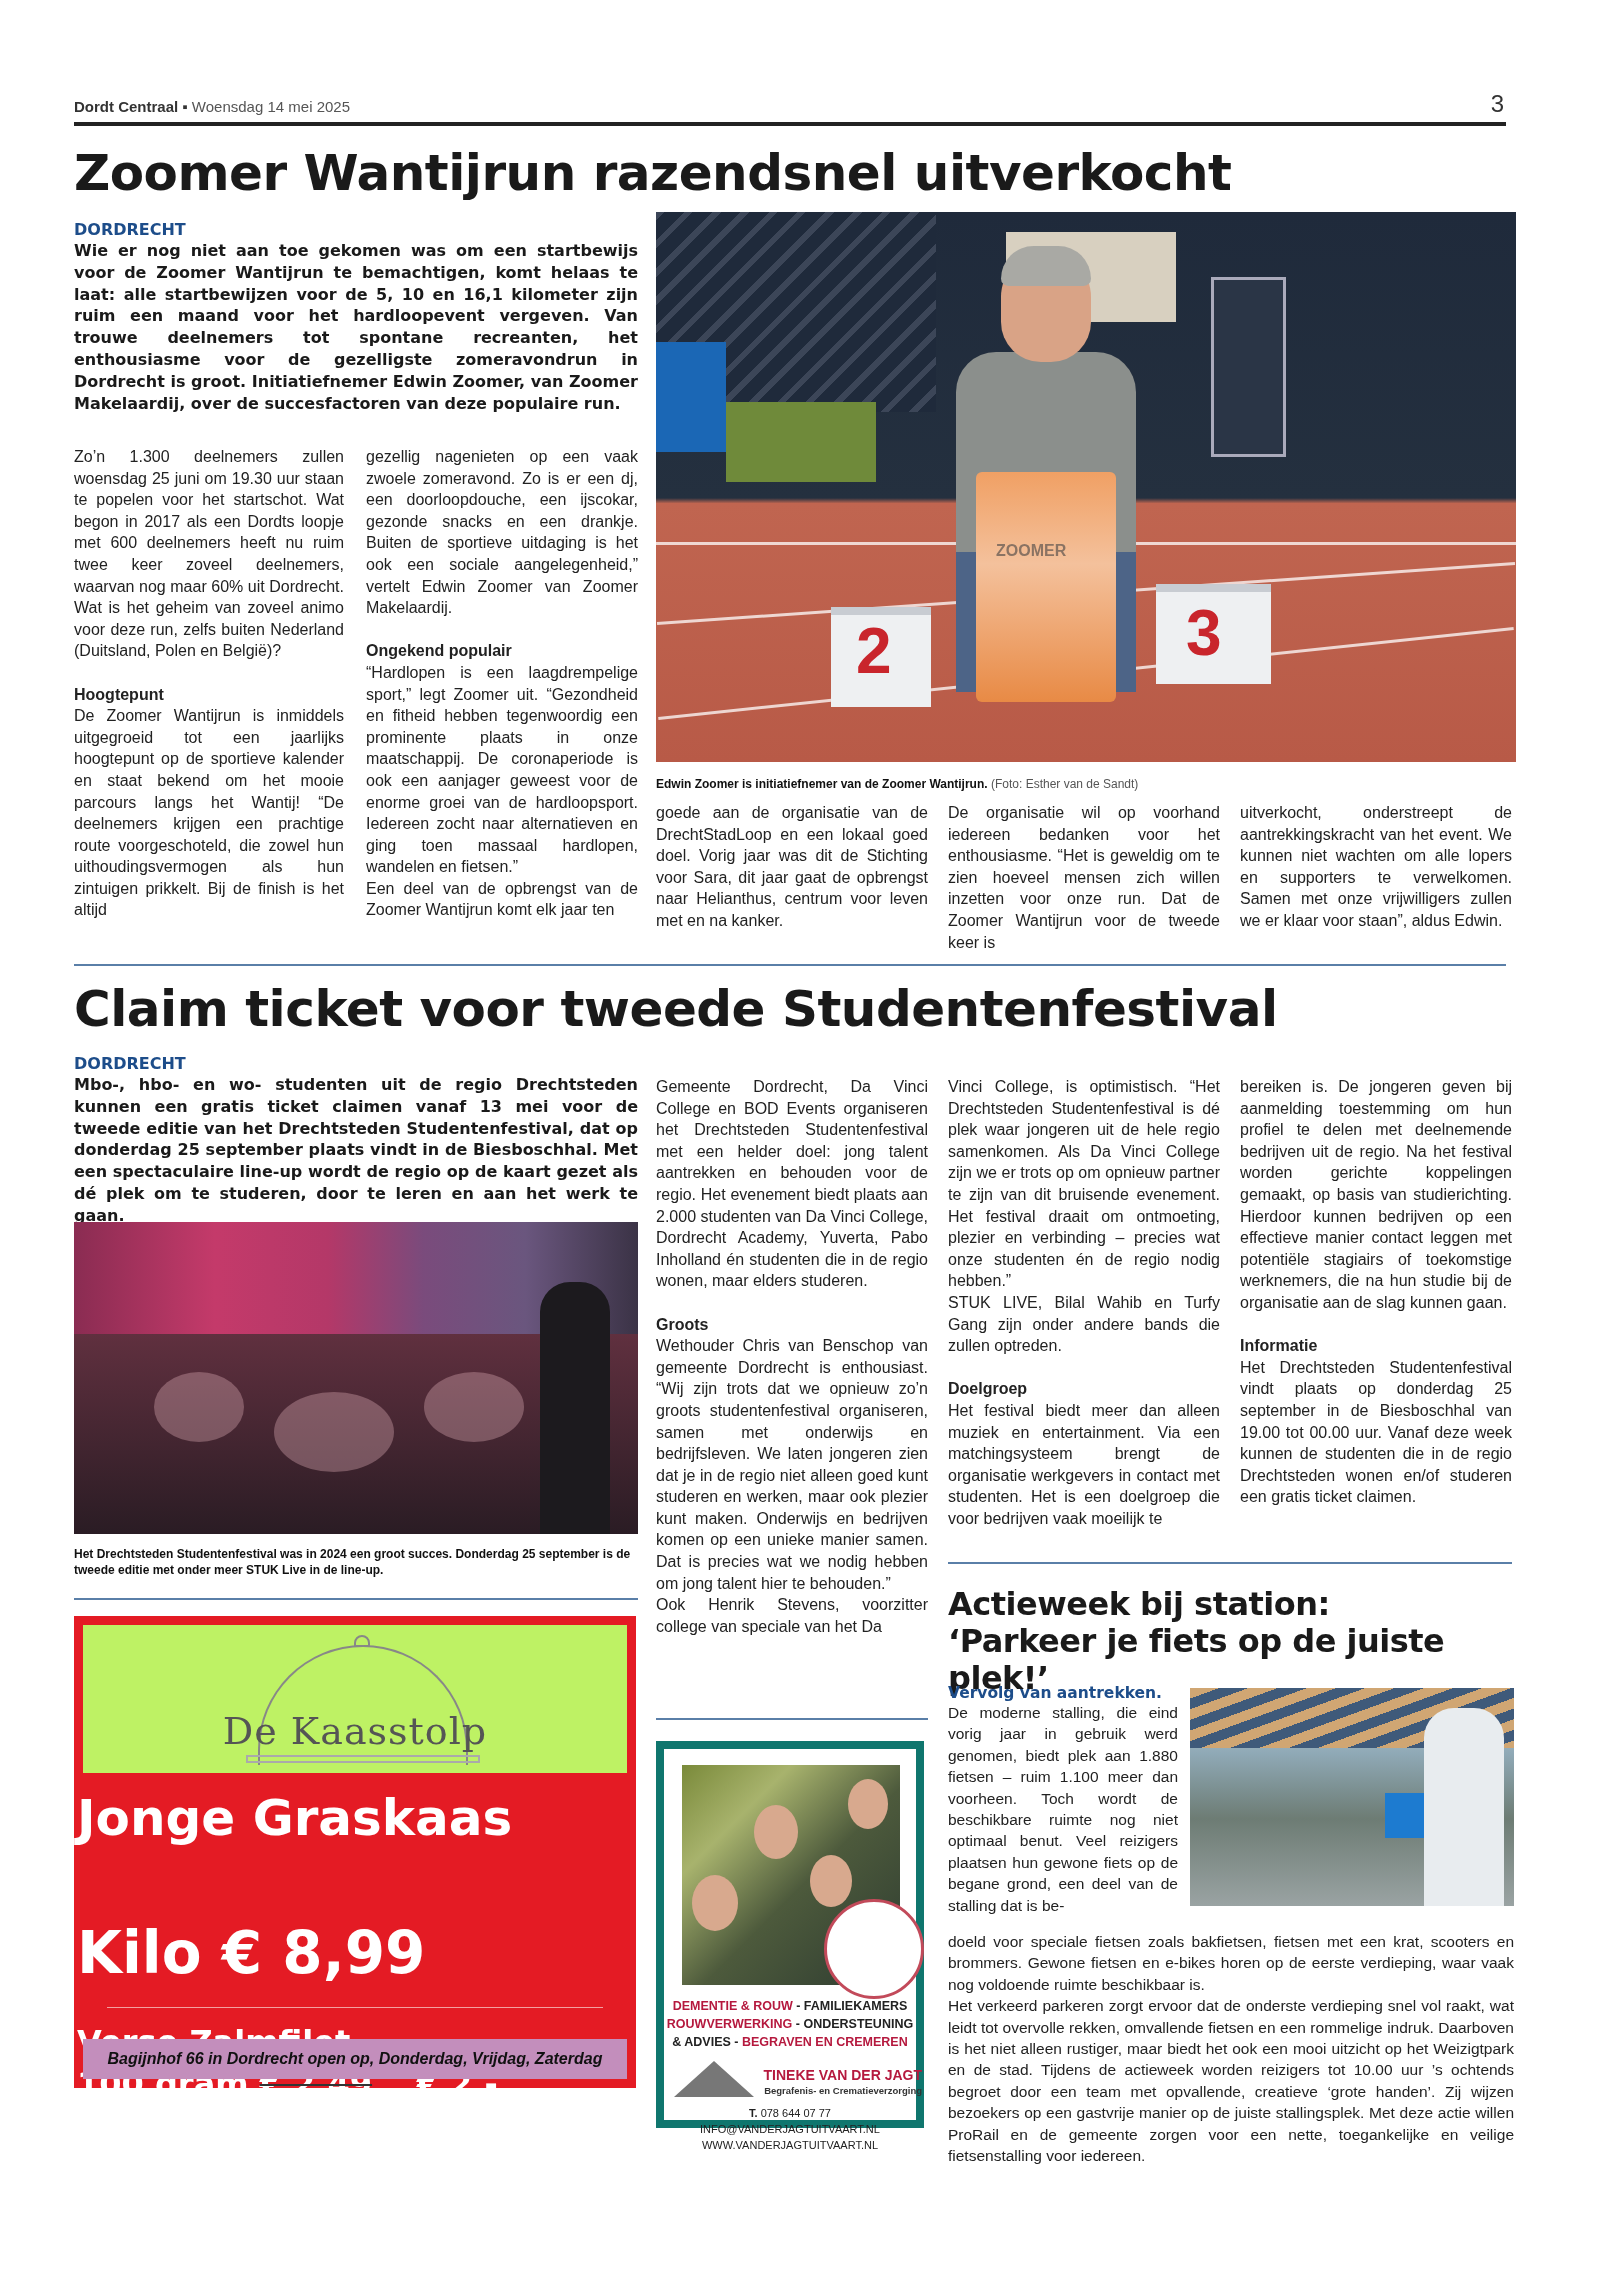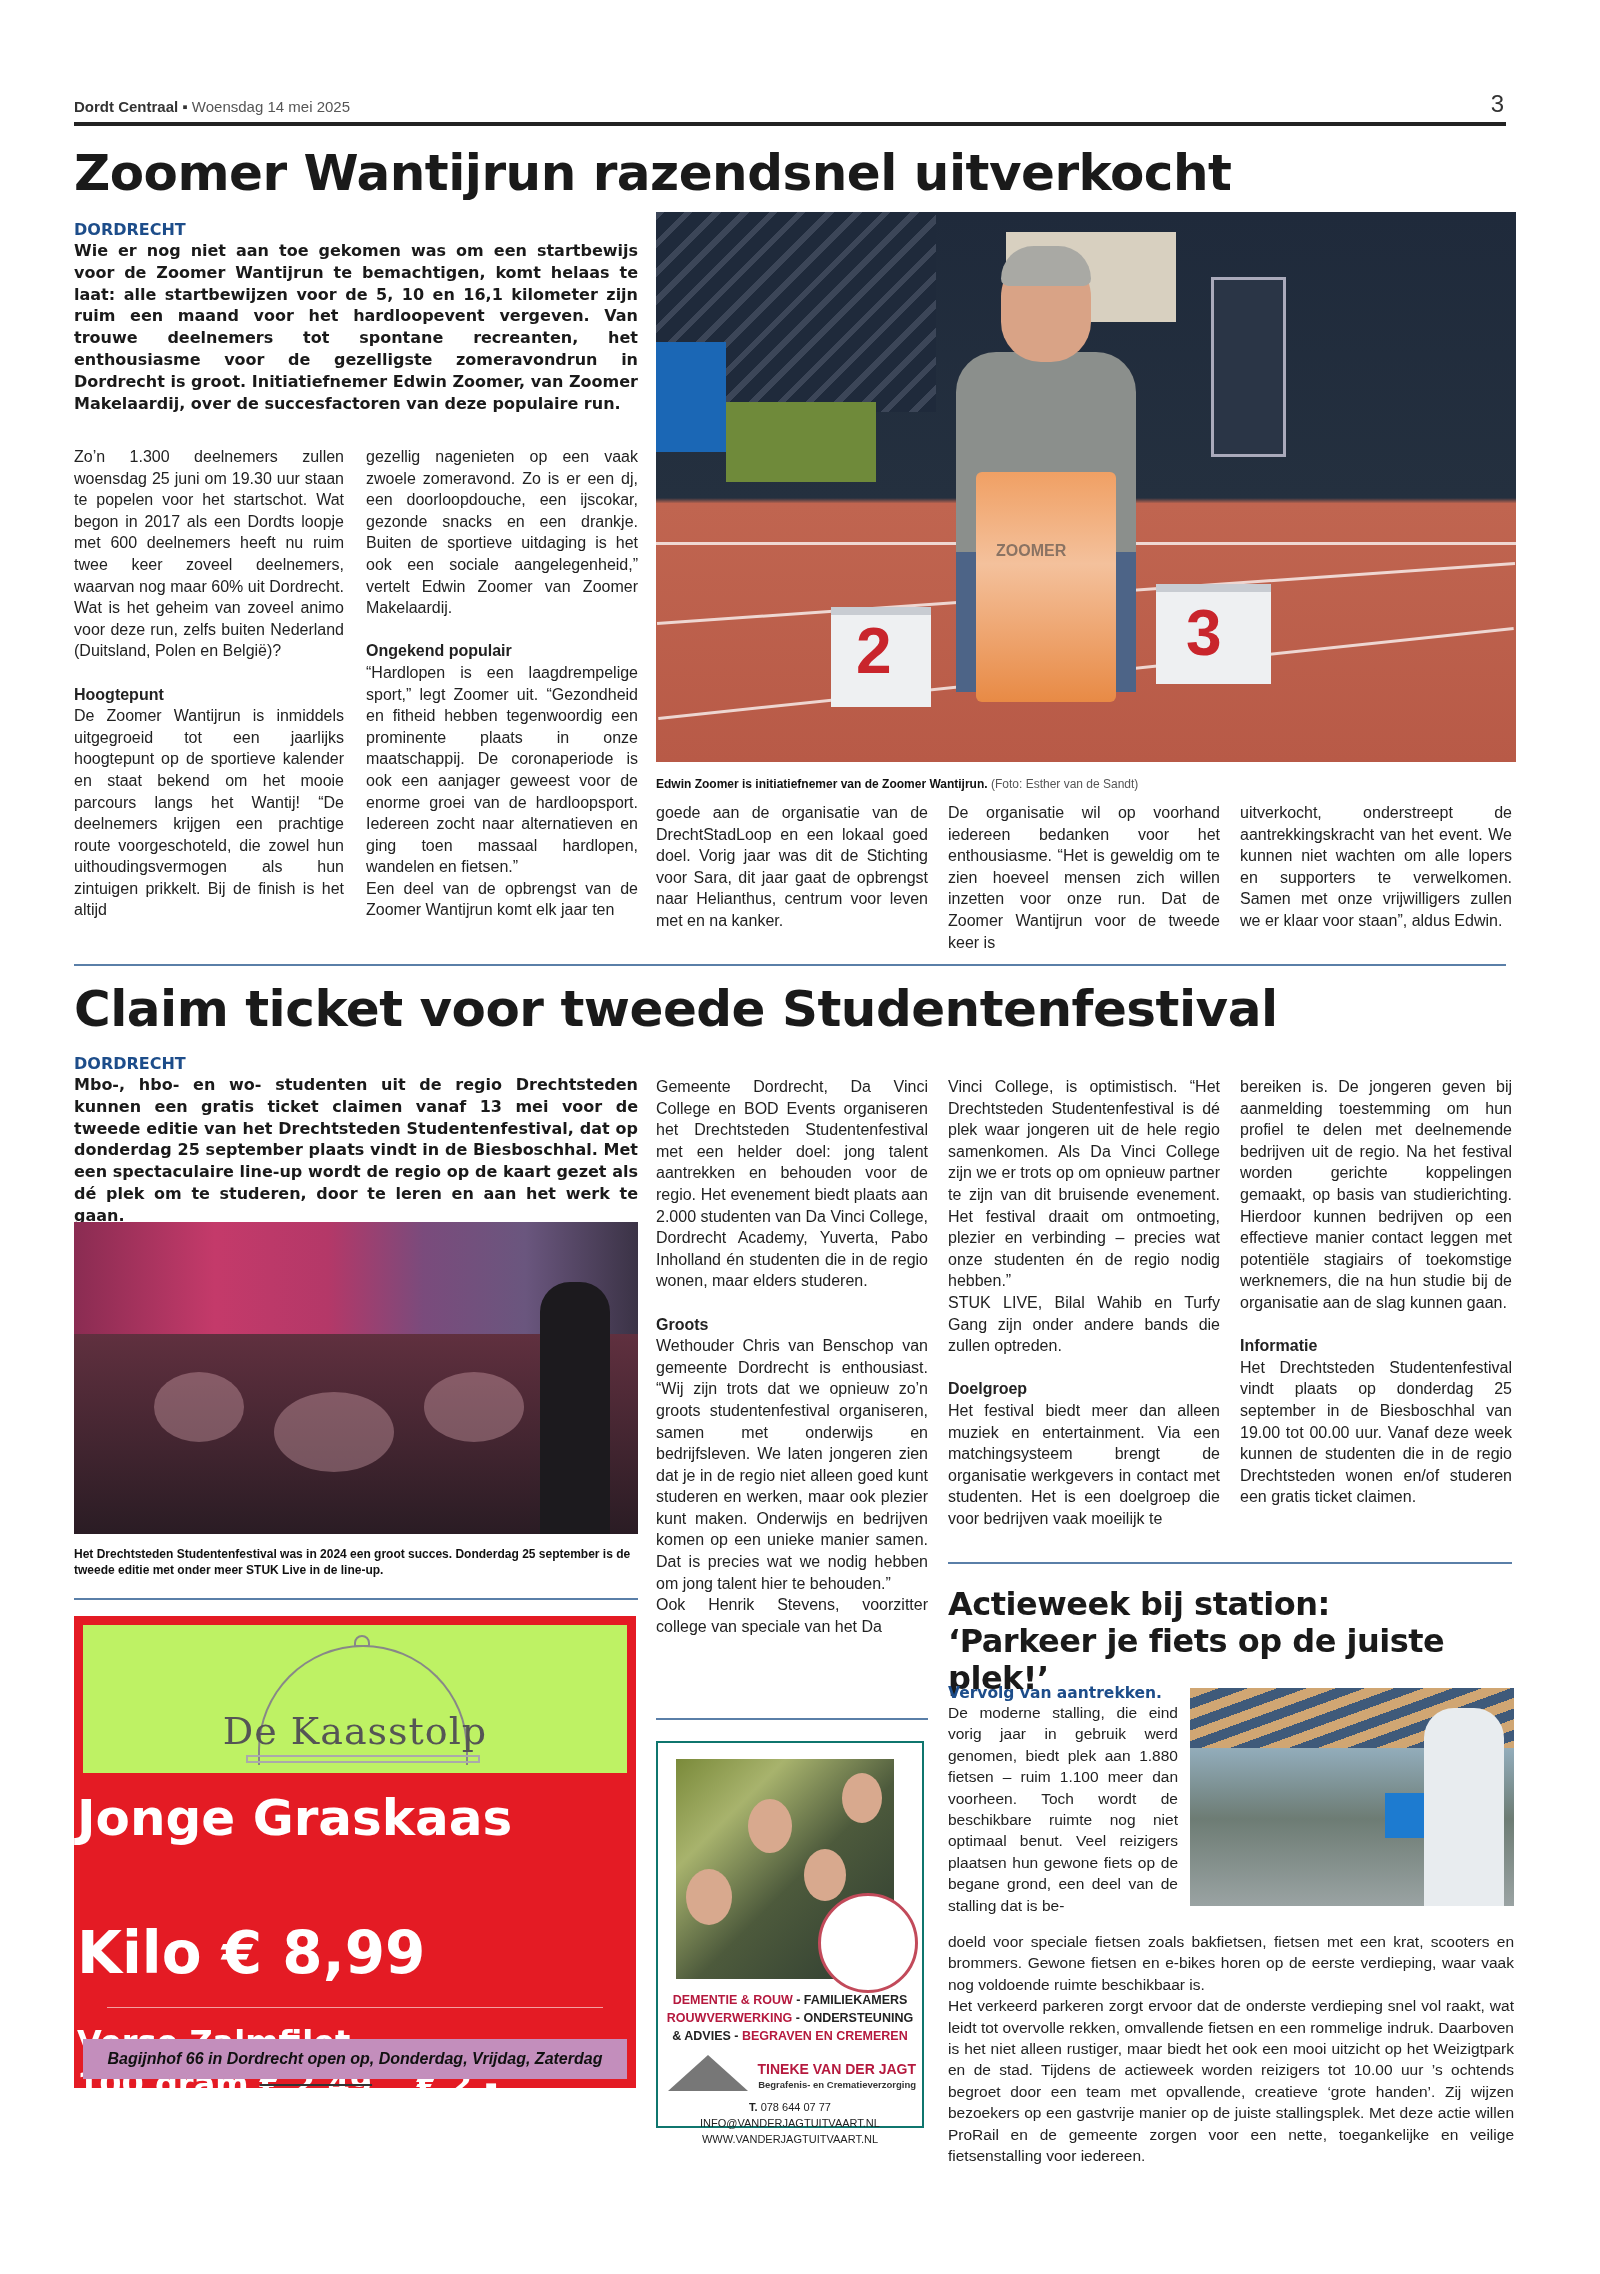--- a/index.html
+++ b/index.html
@@ -52,21 +52,21 @@
 .ad1 .logo{position:absolute;left:6px;top:6px;right:6px;height:148px;background:#bef264}
 .ad1 .logo .dome{position:absolute;left:175px;top:20px;width:210px;height:120px;border:2px solid #888;border-bottom:none;border-radius:105px 105px 0 0}
 .ad1 .logo .knob{position:absolute;left:271px;top:10px;width:16px;height:12px;border:2px solid #888;border-radius:8px 8px 0 0}
 .ad1 .logo .plate{position:absolute;left:163px;top:130px;width:234px;height:8px;border:2px solid #aaa}
 .ad1 .logo .name{position:absolute;left:0;right:0;top:84px;text-align:center;font-family:"DejaVu Serif",serif;font-size:38px;color:#555;letter-spacing:1px}
 .ad1 .big{position:absolute;left:0;right:0;text-align:left;color:#fff;font-weight:bold;font-family:"DejaVu Sans",sans-serif}
 .ad1 .rule{position:absolute;left:30px;right:30px;top:388px;height:1px;background:#f3a0a0}
 .ad1 .strike{text-decoration:line-through;text-decoration-thickness:2px;text-decoration-color:#333}
 .ad1 .foot{position:absolute;left:6px;right:6px;bottom:6px;height:40px;background:#c38ebc;color:#111;font-style:italic;font-weight:bold;font-size:16px;line-height:40px;text-align:center}
 
-.ad2{left:656px;top:1741px;width:268px;height:387px;border:2px solid #0f766e;background:#fff}
+.ad2{left:656px;top:1741px;width:268px;height:387px;border:8px solid #0f766e;background:#fff}
 .ad2 .img{position:absolute;left:18px;top:16px;width:218px;height:220px;background:linear-gradient(135deg,#7a8a3a 0%,#a8b36d 25%,#4d5a3c 55%,#2d3b30 100%)}
 .ad2 .img .face{position:absolute;border-radius:50%;background:#d8a98e}
 .ad2 .img .badge{position:absolute;right:-24px;bottom:-14px;width:100px;height:100px;border-radius:50%;background:#fff;border:3px solid #c24a5a}
 .ad2 .txt{position:absolute;left:0;right:0;top:248px;text-align:center;font-size:12.5px;font-weight:bold;line-height:18px}
 .ad2 .red{color:#b5193e}
 .ad2 .logo{position:absolute;left:10px;top:312px;width:248px;height:40px}
 .ad2 .logo .tri{position:absolute;left:0;top:0;width:0;height:0;border-left:40px solid transparent;border-right:40px solid transparent;border-bottom:36px solid #777}
 .ad2 .logo .nm{position:absolute;right:0;top:6px;color:#b5193e;font-weight:bold;font-size:14px}
 .ad2 .logo .sb{position:absolute;right:0;top:24px;color:#333;font-size:9.5px;font-weight:bold}
 .ad2 .contact{position:absolute;left:0;right:0;top:356px;text-align:center;font-size:11px;line-height:16px;color:#222}

